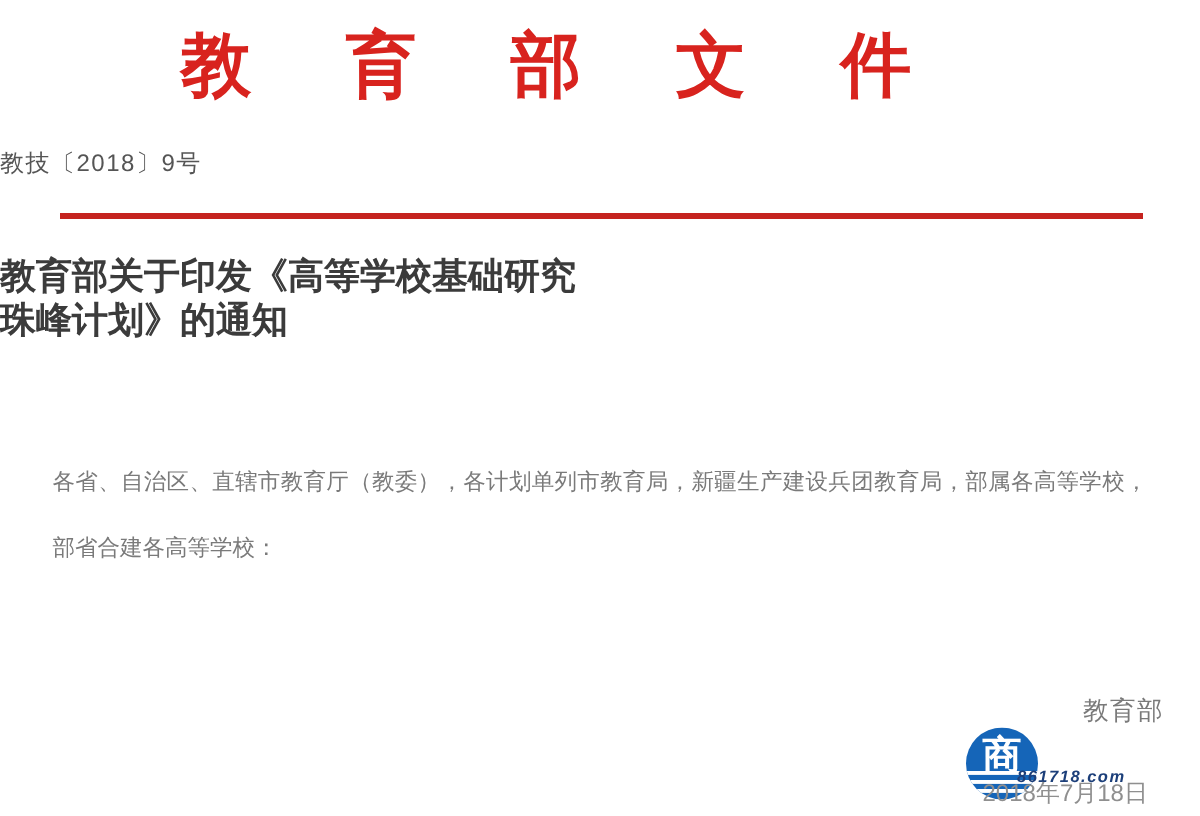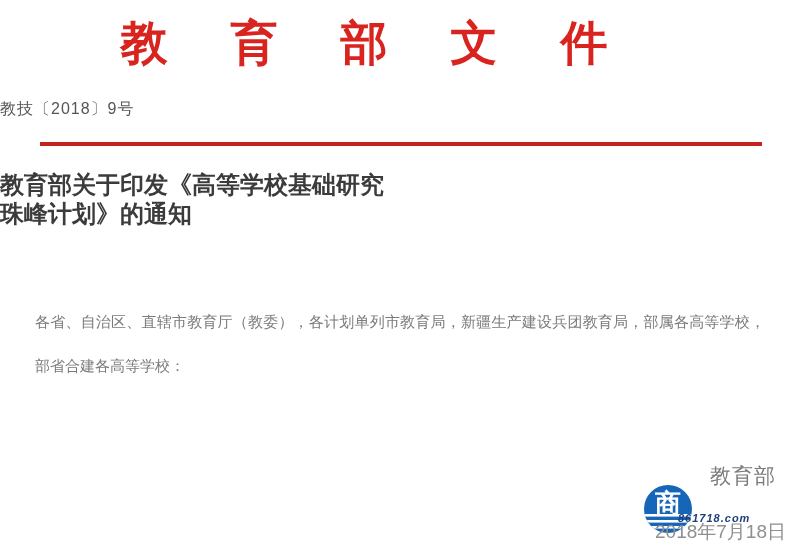--- a/index.html
+++ b/index.html
@@ -42,21 +42,21 @@
     margin-top:44px;
   }
   .body-paragraph{
     position:absolute;top:347px;left:35px;width:730px;
     font-size:15px;line-height:31px;
     text-align:justify;text-indent:2em;
     color:var(--body-gray,#7a7a7a);
   }
   .signature{
     position:absolute;top:462px;right:24px;
-    font-size:21px;letter-spacing:1px;
+    font-size:17px;letter-spacing:1px;
     color:var(--body-gray,#7a7a7a);
   }
   .watermark{
     position:absolute;top:478px;left:640px;width:160px;height:60px;
   }
   .logo-circle{position:absolute;left:4px;top:7px;}
   .site-name{
     position:absolute;left:32px;top:6px;
     font-size:28px;font-weight:bold;white-space:nowrap;
     color:var(--watermark-red,#e8100c);
@@ -68,21 +68,21 @@
     color:var(--watermark-red,#e8100c);
   }
   .site-url{
     position:absolute;left:38px;top:34px;
     font-size:11px;font-weight:bold;font-style:italic;
     letter-spacing:1px;white-space:nowrap;
     color:var(--url-navy,#1c3f7a);
   }
   .issue-date{
     position:absolute;top:519px;left:655px;
-    font-size:19px;white-space:nowrap;
+    font-size:16px;white-space:nowrap;
     color:var(--date-gray,#8f8f8f);
     z-index:5;
     text-align:right;
   }
   .logo-char-text{
     font-family:"Liberation Sans",sans-serif;
     font-weight:bold;
   }
 </style>
 </head>

